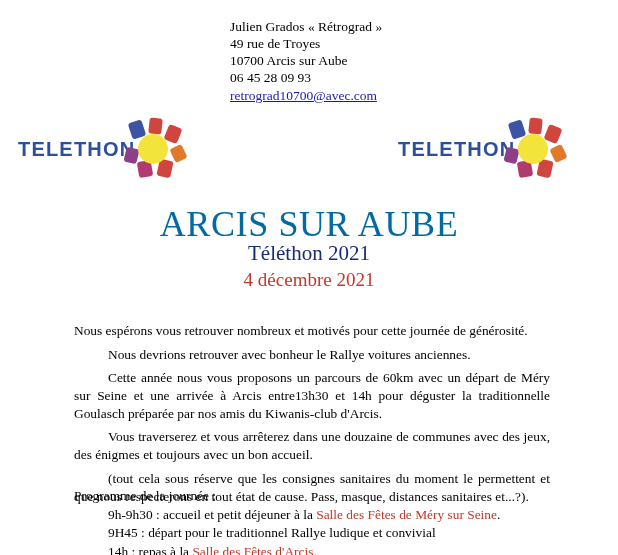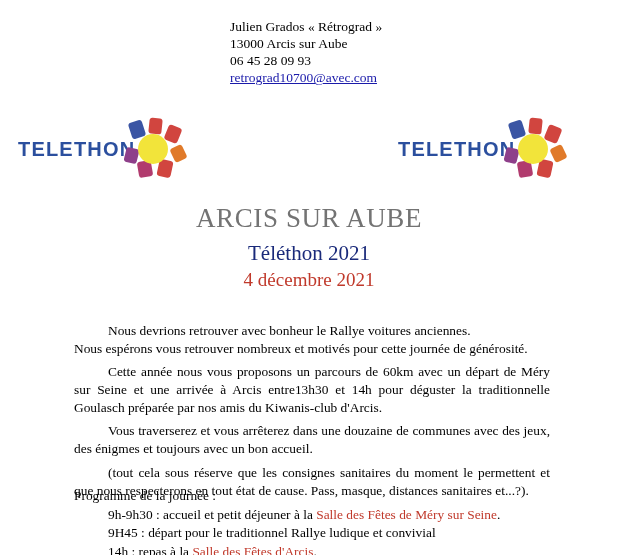--- a/index.html
+++ b/index.html
@@ -88,23 +88,23 @@
   .pet.p6 { left: 36px; top: 42px; width: 14px; height: 17px; background: #d1453f; transform: rotate(12deg); }
   .pet.p7 { left: 50px; top: 28px; width: 13px; height: 15px; background: #e07a2a; transform: rotate(-26deg); }
 
   
   .title-main {
     position: absolute;
     left: 0;
     top: 203px;
     width: 618px;
     text-align: center;
-    font-size: 27px;
+    font-size: 36px;
     letter-spacing: 0.6px;
-    color: #737373;
+    color: #0369a1;
   }
   .title-sub {
     position: absolute;
     left: 0;
     top: 241px;
     width: 618px;
     text-align: center;
     font-size: 21px;
     color: #1a2a7a;
   }
@@ -155,21 +155,22 @@
   }
   .hl { color: #c0392b; }
 </style>
 </head>
 <body>
 
 <div class="page">
 
   <div class="sender">
     <div>Julien Grados « Rétrograd »</div>
-    <div>13000 Arcis sur Aube</div>
+    <div>49 rue de Troyes</div>
+    <div>10700 Arcis sur Aube</div>
     <div>06 45 28 09 93</div>
     <div class="email">retrograd10700@avec.com</div>
   </div>
 
   <div class="logo logo-left">
     <div class="logo-text">TELETHON</div>
     <div class="logo-mark">
       <div class="pet p1"></div>
       <div class="pet p2"></div>
       <div class="pet p3"></div>
@@ -193,22 +194,22 @@
       <div class="pet p7"></div>
       <div class="sun"></div>
     </div>
   </div>
 
   <div class="title-main">ARCIS SUR AUBE</div>
   <div class="title-sub">Téléthon 2021</div>
   <div class="title-date">4 décembre 2021</div>
 
   <div class="body-text">
+    <p class="noindent" style="margin-top:0">Nous espérons vous retrouver nombreux et motivés pour cette journée de générosité.</p>
     <p class="noindent" style="text-indent:34px">Nous devrions retrouver avec bonheur le Rallye voitures anciennes.</p>
-    <p class="noindent" style="margin-top:0">Nous espérons vous retrouver nombreux et motivés pour cette journée de générosité.</p>
     <p>Cette année nous vous proposons un parcours de 60km avec un départ de Méry sur Seine et une arrivée à Arcis entre13h30 et 14h pour déguster la traditionnelle Goulasch préparée par nos amis du Kiwanis-club d'Arcis.</p>
     <p>Vous traverserez et vous arrêterez dans une douzaine de communes avec des jeux, des énigmes et toujours avec un bon accueil.</p>
     <p>(tout cela sous réserve que les consignes sanitaires du moment le permettent et que nous respecterons en tout état de cause. Pass, masque, distances sanitaires et...?).</p>
   </div>
 
   <div class="programme">
     <p class="prog-title">Programme de la journée :</p>
     <p class="prog-item"><span>9h-9h30 : accueil et petit déjeuner à la </span><span class="hl">Salle des Fêtes de Méry sur Seine</span><span>.</span></p>
     <p class="prog-item">9H45 : départ pour le traditionnel Rallye ludique et convivial</p>
     <p class="prog-item"><span>14h : repas à la </span><span class="hl">Salle des Fêtes d'Arcis</span><span>.</span></p>

